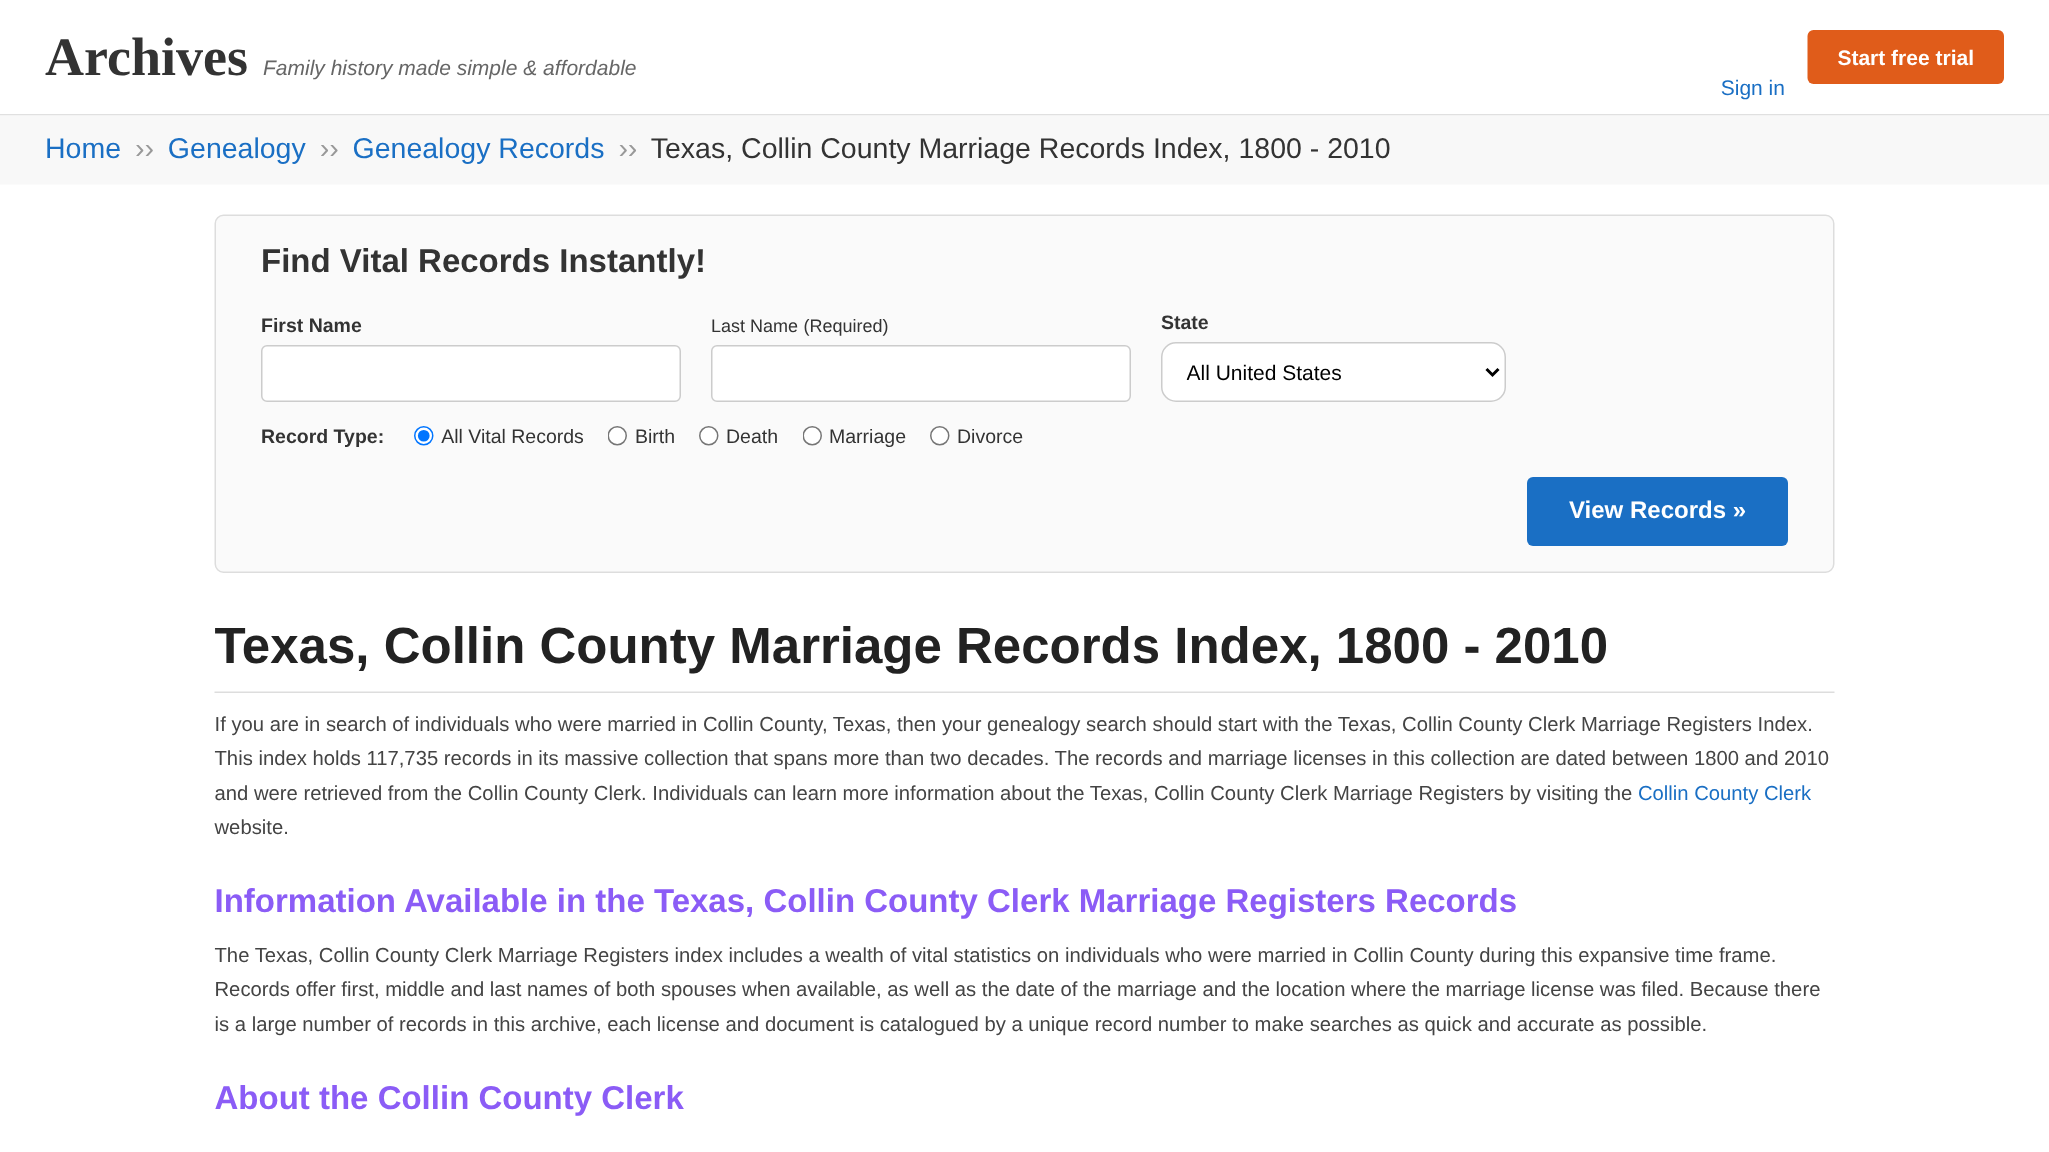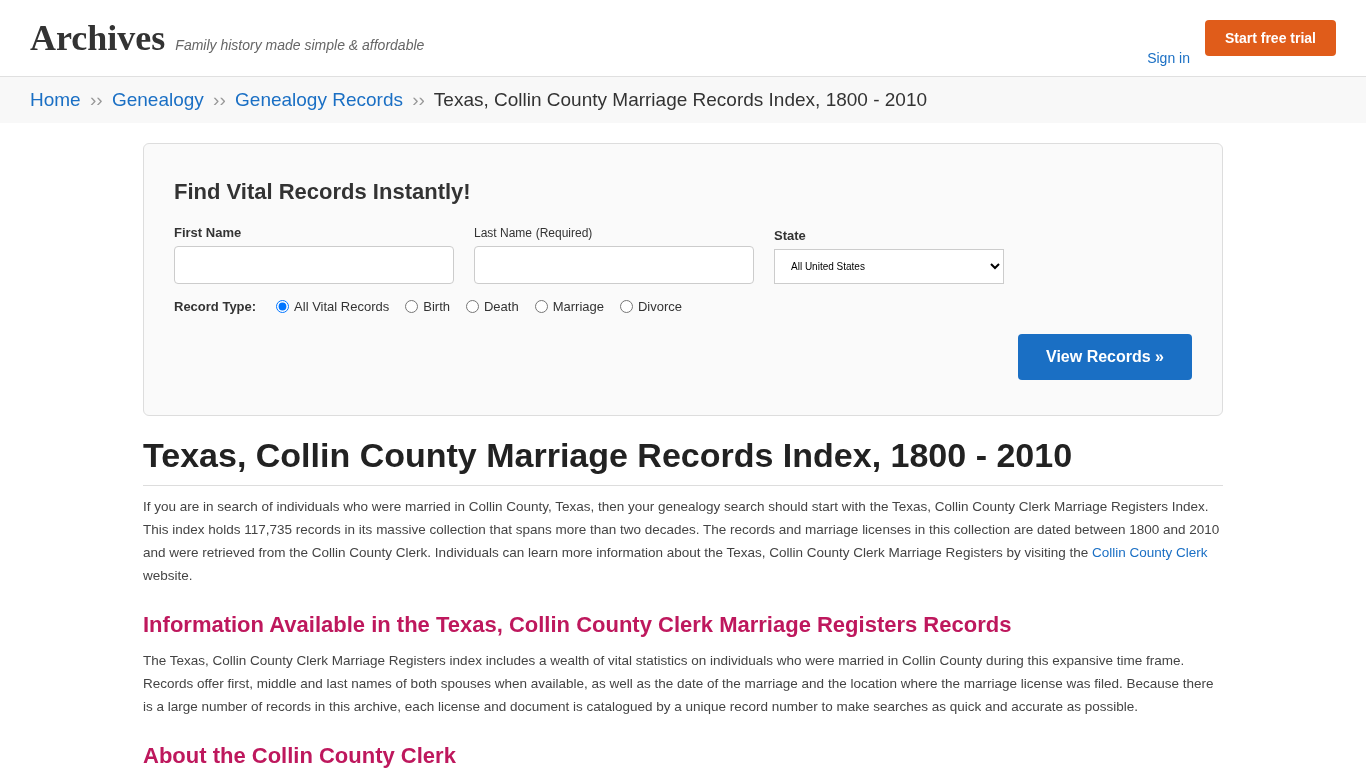--- a/index.html
+++ b/index.html
@@ -72,22 +72,22 @@
     .main {
       padding: 20px 30px;
       max-width: 1140px;
       margin: 0 auto;
     }
 
     
     .search-box {
       border: 1px solid #ddd;
       border-radius: 6px;
-      padding: 35px 30px;
-      margin-bottom: 20px;
+      padding: 17px 30px;
+      margin-bottom: 30px;
       background: #fafafa;
     }
     .search-title {
       font-size: 22px;
       font-weight: bold;
       color: #333;
       margin-bottom: 20px;
     }
     .search-fields {
       display: flex;
@@ -113,22 +113,22 @@
       width: 280px;
       padding: 10px 12px;
       border: 1px solid #ccc;
       border-radius: 4px;
       font-size: 14px;
     }
     .field-group select {
       width: 230px;
       padding: 10px 12px;
       border: 1px solid #ccc;
-      border-radius: 0;
-      font-size: 10px;
+      border-radius: 10px;
+      font-size: 14px;
       background: #fff;
       appearance: auto;
     }
     .record-type-row {
       display: flex;
       align-items: center;
       gap: 20px;
       margin-bottom: 20px;
       flex-wrap: wrap;
     }
@@ -178,21 +178,21 @@
       color: #444;
       margin-bottom: 16px;
     }
     .article-body a {
       color: #1a6fc4;
       text-decoration: none;
     }
     .section-heading {
       font-size: 22px;
       font-weight: bold;
-      color: #be185d;
+      color: #8b5cf6;
       margin: 24px 0 12px 0;
     }
   </style>
 </head>
 <body>
 
 <div class="header">
   <div class="header-left">
     <span class="logo-archives">Archives</span>
     <span class="logo-tagline">Family history made simple &amp; affordable</span>

